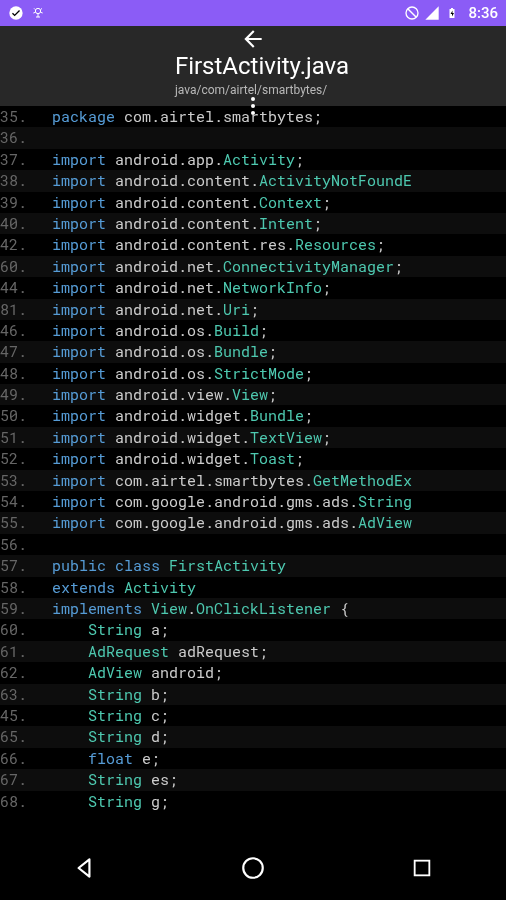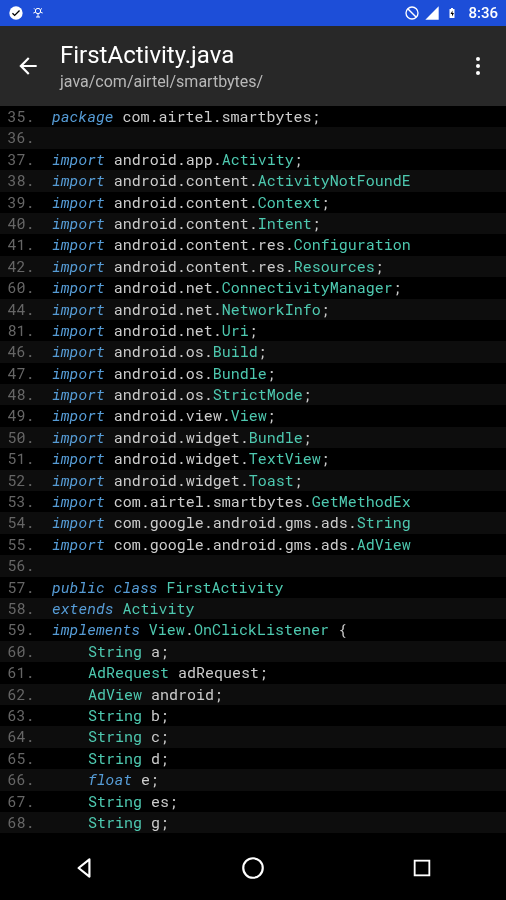--- a/index.html
+++ b/index.html
@@ -7,71 +7,72 @@
       width: 506px;
       height: 900px;
       background: #000;
       font-family: 'Roboto', 'Droid Sans', sans-serif;
       overflow: hidden;
       position: relative;
     }
     
     .status-bar {
       height: 26px;
-      background: #1d4ed8;
+      background: #8b5cf6;
       display: flex;
       align-items: center;
       padding: 0 8px;
       color: #fff;
       font-size: 14px;
     }
     .status-left { display: flex; gap: 6px; align-items: center; }
     .status-right { margin-left: auto; display: flex; gap: 4px; align-items: center; }
     .status-icon { width: 16px; height: 16px; display: inline-flex; align-items: center; justify-content: center; }
     .status-time { font-size: 15px; font-weight: 500; margin-left: 4px; }
     
     .app-bar {
       height: 80px;
       background: #282828;
       display: flex;
       align-items: center;
       padding: 0 14px 0 14px;
       color: #fff;
+      flex-direction: column;
     }
     .back-btn { width: 28px; height: 28px; cursor: pointer; display: flex; align-items: center; justify-content: center; }
     .app-title-wrap { margin-left: 18px; flex: 1; }
     .app-title { font-size: 24px; font-weight: 400; color: #fff; line-height: 1.2; }
-    .app-subtitle { font-size: 16px; color: #b8b8b8; line-height: 1.2; margin-top: 2px; }
+    .app-subtitle { font-size: 12px; color: #b8b8b8; line-height: 1.2; margin-top: 2px; }
     .menu-btn { width: 28px; height: 28px; cursor: pointer; display: flex; align-items: center; justify-content: center; flex-direction: column; gap: 3px; }
     .menu-dot { width: 4px; height: 4px; background: #fff; border-radius: 50%; }
     
     .code-area {
       background: #000;
       height: 730px;
       overflow: hidden;
       font-family: 'Roboto Mono', 'Droid Sans Mono', 'Courier New', monospace;
       font-size: 15px;
       line-height: 21.5px;
     }
     .code-line {
       display: flex;
       white-space: pre;
       height: 21.4px;
     }
     .code-line:nth-child(even) { background: #0d0d0d; }
     .line-num {
       width: 52px;
-      text-align: center;
+      text-align: left;
       color: #666;
       padding-right: 10px;
       flex-shrink: 0;
       user-select: none;
     }
     .code-content { color: #ccc; }
-    .kw { color: #569cd6; font-style: italic; }
+    .kw { color: #569cd6; }
     .pkg { color: #ccc; }
     .cls { color: #4ec9b0; }
     .type { color: #4ec9b0; }
     .ident { color: #ccc; }
     .punct { color: #ccc; }
     
     .nav-bar {
       position: absolute;
       bottom: 0;
       left: 0;
@@ -142,21 +143,20 @@
   </div>
 </div>
 
 <div class="code-area" id="code-area">
     <div class="code-line"><span class="line-num">35.</span><span class="code-content"><span class="kw">package </span><span class="pkg">com.airtel.smartbytes</span><span class="punct">;</span></span></div>
     <div class="code-line"><span class="line-num">36.</span><span class="code-content"></span></div>
     <div class="code-line"><span class="line-num">37.</span><span class="code-content"><span class="kw">import </span><span class="pkg">android.app.</span><span class="cls">Activity</span><span class="punct">;</span></span></div>
     <div class="code-line"><span class="line-num">38.</span><span class="code-content"><span class="kw">import </span><span class="pkg">android.content.</span><span class="cls">ActivityNotFoundE</span></span></div>
     <div class="code-line"><span class="line-num">39.</span><span class="code-content"><span class="kw">import </span><span class="pkg">android.content.</span><span class="cls">Context</span><span class="punct">;</span></span></div>
     <div class="code-line"><span class="line-num">40.</span><span class="code-content"><span class="kw">import </span><span class="pkg">android.content.</span><span class="cls">Intent</span><span class="punct">;</span></span></div>
-    <div class="code-line"><span class="line-num">41.</span><span class="code-content"><span class="kw">import </span><span class="pkg">android.content.res.</span><span class="cls">Configuration</span></span></div>
     <div class="code-line"><span class="line-num">42.</span><span class="code-content"><span class="kw">import </span><span class="pkg">android.content.res.</span><span class="cls">Resources</span><span class="punct">;</span></span></div>
     <div class="code-line"><span class="line-num">60.</span><span class="code-content"><span class="kw">import </span><span class="pkg">android.net.</span><span class="cls">ConnectivityManager</span><span class="punct">;</span></span></div>
     <div class="code-line"><span class="line-num">44.</span><span class="code-content"><span class="kw">import </span><span class="pkg">android.net.</span><span class="cls">NetworkInfo</span><span class="punct">;</span></span></div>
     <div class="code-line"><span class="line-num">81.</span><span class="code-content"><span class="kw">import </span><span class="pkg">android.net.</span><span class="cls">Uri</span><span class="punct">;</span></span></div>
     <div class="code-line"><span class="line-num">46.</span><span class="code-content"><span class="kw">import </span><span class="pkg">android.os.</span><span class="cls">Build</span><span class="punct">;</span></span></div>
     <div class="code-line"><span class="line-num">47.</span><span class="code-content"><span class="kw">import </span><span class="pkg">android.os.</span><span class="cls">Bundle</span><span class="punct">;</span></span></div>
     <div class="code-line"><span class="line-num">48.</span><span class="code-content"><span class="kw">import </span><span class="pkg">android.os.</span><span class="cls">StrictMode</span><span class="punct">;</span></span></div>
     <div class="code-line"><span class="line-num">49.</span><span class="code-content"><span class="kw">import </span><span class="pkg">android.view.</span><span class="cls">View</span><span class="punct">;</span></span></div>
     <div class="code-line"><span class="line-num">50.</span><span class="code-content"><span class="kw">import </span><span class="pkg">android.widget.</span><span class="cls">Bundle</span><span class="punct">;</span></span></div>
     <div class="code-line"><span class="line-num">51.</span><span class="code-content"><span class="kw">import </span><span class="pkg">android.widget.</span><span class="cls">TextView</span><span class="punct">;</span></span></div>
@@ -165,21 +165,21 @@
     <div class="code-line"><span class="line-num">54.</span><span class="code-content"><span class="kw">import </span><span class="pkg">com.google.android.gms.ads.</span><span class="cls">String</span></span></div>
     <div class="code-line"><span class="line-num">55.</span><span class="code-content"><span class="kw">import </span><span class="pkg">com.google.android.gms.ads.</span><span class="cls">AdView</span></span></div>
     <div class="code-line"><span class="line-num">56.</span><span class="code-content"></span></div>
     <div class="code-line"><span class="line-num">57.</span><span class="code-content"><span class="kw">public class </span><span class="cls">FirstActivity</span></span></div>
     <div class="code-line"><span class="line-num">58.</span><span class="code-content"><span class="kw">extends </span><span class="cls">Activity</span></span></div>
     <div class="code-line"><span class="line-num">59.</span><span class="code-content"><span class="kw">implements </span><span class="cls">View</span><span class="punct">.</span><span class="cls">OnClickListener</span><span class="punct"> {</span></span></div>
     <div class="code-line"><span class="line-num">60.</span><span class="code-content"><span class="pkg">    </span><span class="type">String</span><span class="ident"> a;</span></span></div>
     <div class="code-line"><span class="line-num">61.</span><span class="code-content"><span class="pkg">    </span><span class="type">AdRequest</span><span class="ident"> adRequest;</span></span></div>
     <div class="code-line"><span class="line-num">62.</span><span class="code-content"><span class="pkg">    </span><span class="type">AdView</span><span class="ident"> android;</span></span></div>
     <div class="code-line"><span class="line-num">63.</span><span class="code-content"><span class="pkg">    </span><span class="type">String</span><span class="ident"> b;</span></span></div>
-    <div class="code-line"><span class="line-num">64.</span><span class="code-content"><span class="pkg">    </span><span class="type">String</span><span class="ident"> c;</span></span></div>
+    <div class="code-line"><span class="line-num">45.</span><span class="code-content"><span class="pkg">    </span><span class="type">String</span><span class="ident"> c;</span></span></div>
     <div class="code-line"><span class="line-num">65.</span><span class="code-content"><span class="pkg">    </span><span class="type">String</span><span class="ident"> d;</span></span></div>
     <div class="code-line"><span class="line-num">66.</span><span class="code-content"><span class="pkg">    </span><span class="kw">float</span><span class="ident"> e;</span></span></div>
     <div class="code-line"><span class="line-num">67.</span><span class="code-content"><span class="pkg">    </span><span class="type">String</span><span class="ident"> es;</span></span></div>
     <div class="code-line"><span class="line-num">68.</span><span class="code-content"><span class="pkg">    </span><span class="type">String</span><span class="ident"> g;</span></span></div>
   </div>
 
 <div class="nav-bar">
   <div class="nav-btn">
     <svg viewBox="0 0 24 24" width="26" height="26" fill="none" stroke="#fff" stroke-width="2">
         <path d="M17 4L7 12l10 8z" stroke-linejoin="round"></path>

